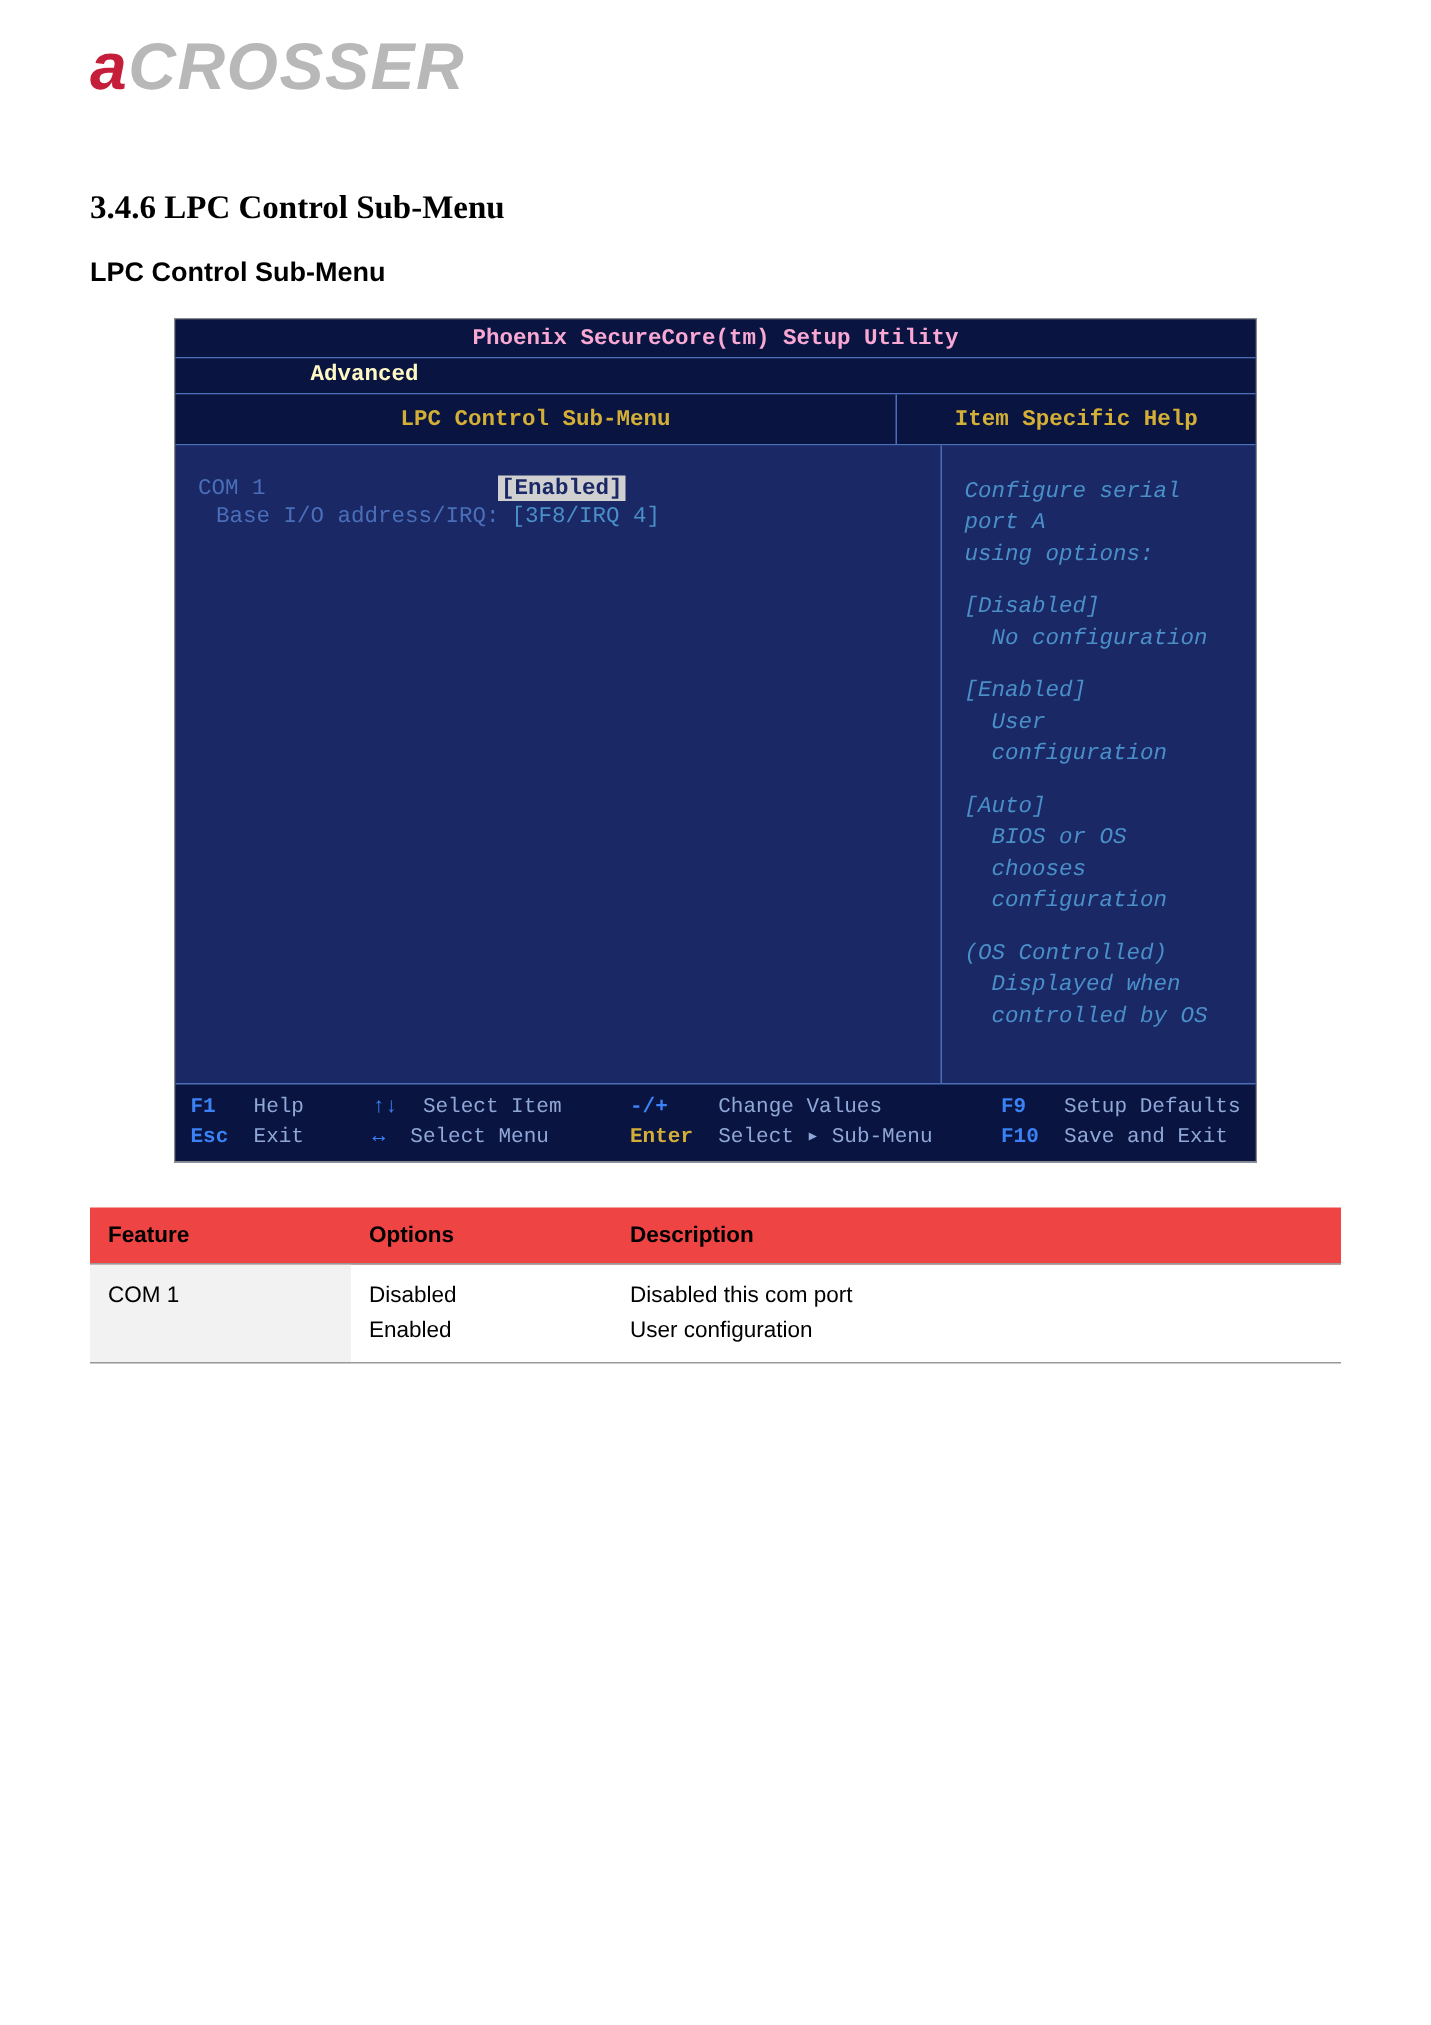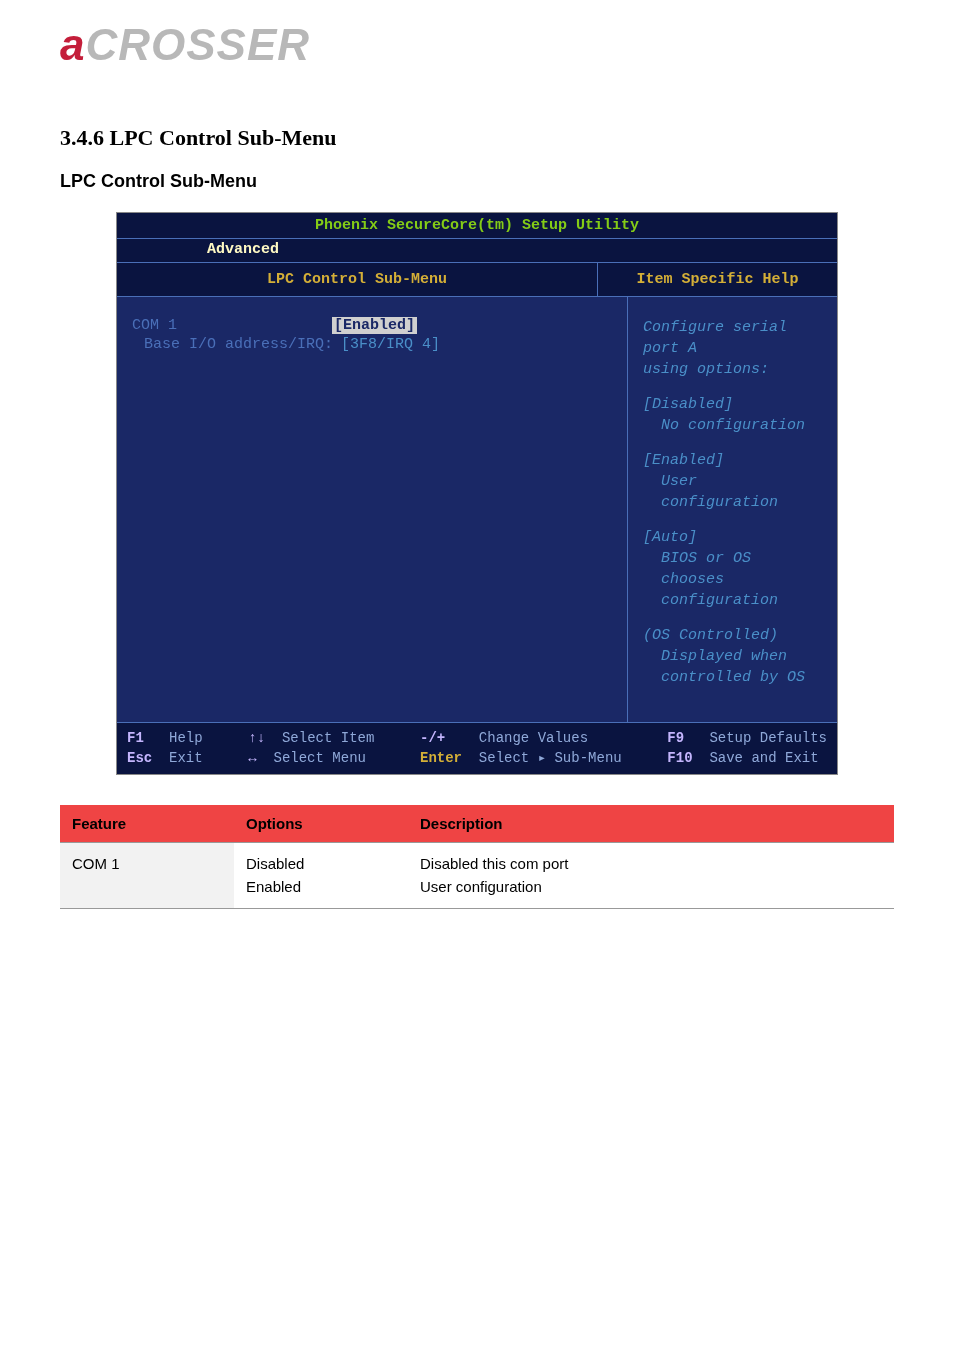--- a/index.html
+++ b/index.html
@@ -44,21 +44,21 @@
   .bios-screenshot {
     width: 720px;
     margin: 0 auto 30px auto;
     background: #1a2866;
     border: 1px solid #888;
     font-family: "Courier New", monospace;
     font-size: 15px;
   }
   .bios-title-bar {
     text-align: center;
-    color: #84cc16;
+    color: #f9a8d4;
     background: #0a1440;
     padding: 4px 0;
     font-weight: bold;
     border-bottom: 1px solid #4a6fb8;
   }
   .bios-tab-row {
     background: #0a1440;
     padding: 2px 0 4px 90px;
     border-bottom: 1px solid #4a6fb8;
   }
@@ -128,21 +128,21 @@
     background: #0a1440;
     color: #8fa8d8;
     padding: 6px 10px;
     border-top: 1px solid #4a6fb8;
     display: flex;
     justify-content: space-between;
     font-size: 14px;
     line-height: 1.4;
   }
   .bios-footer .fkey {
-    color: #c4b5fd;
+    color: #3b82f6;
     font-weight: bold;
     margin-top: 24px;
   }
   .bios-footer .enter-key {
     color: #d4af37;
     font-weight: bold;
   }
   .config-table {
     width: 100%;
     border-collapse: collapse;

